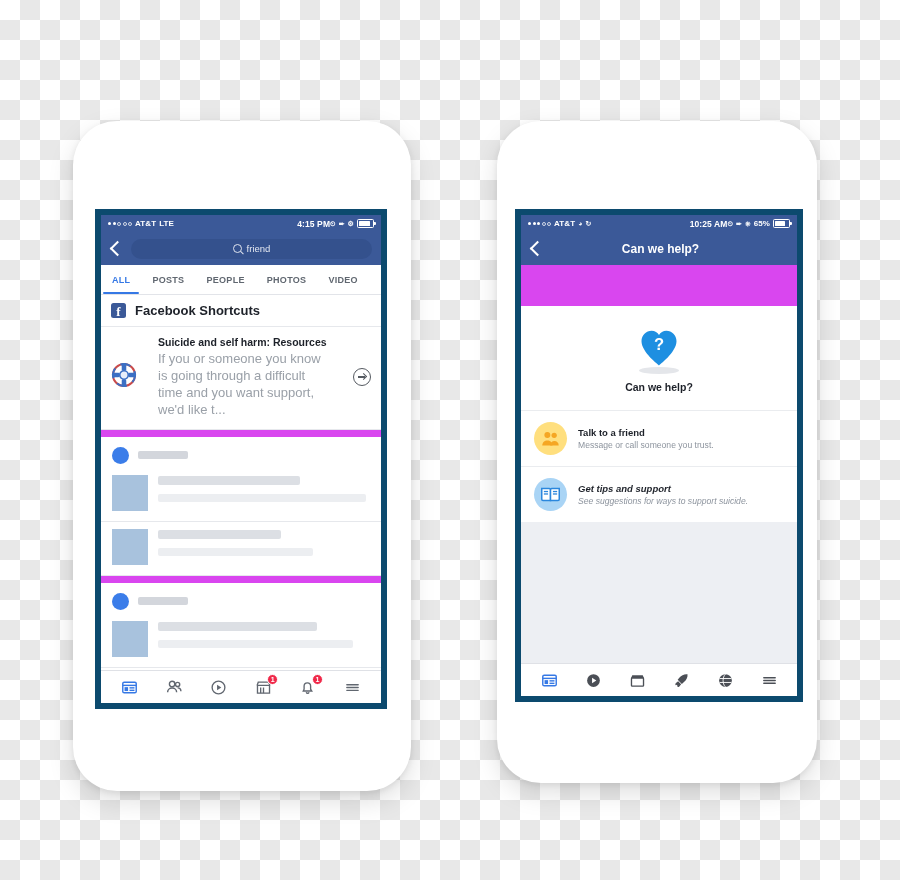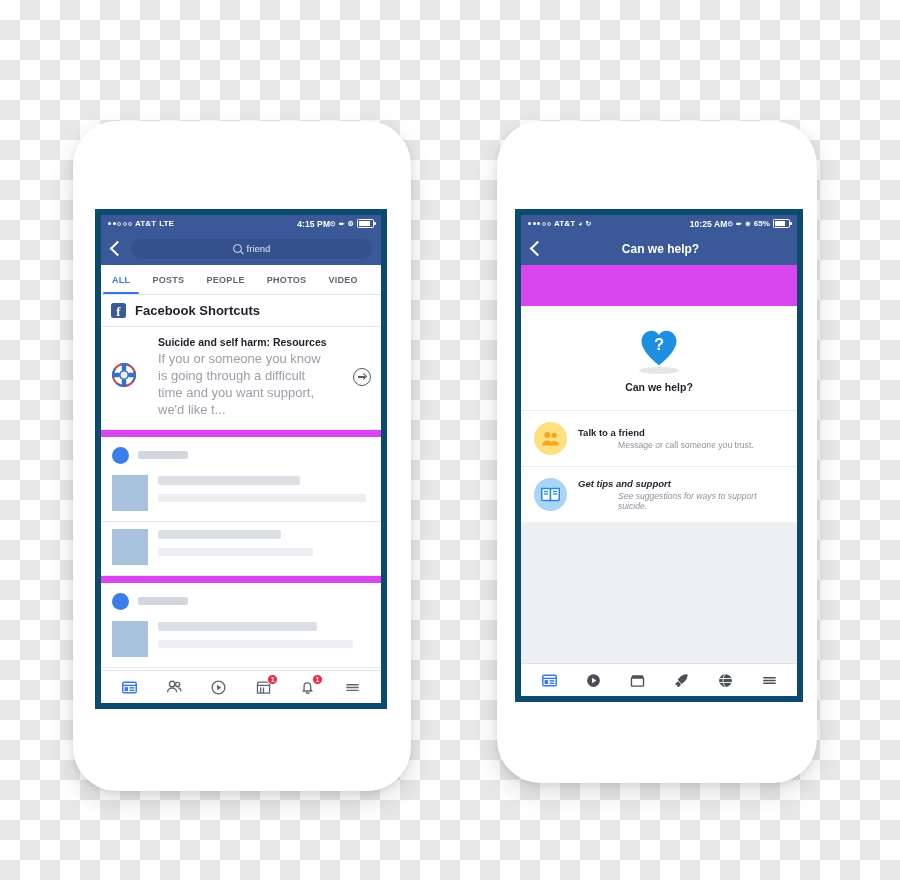--- a/index.html
+++ b/index.html
@@ -166,21 +166,21 @@
   .hero-title{font-size:10.5px;font-weight:bold;color:#1d2129;margin:7px 0 3px;}
   .hero-sub{font-size:9px;color:#4b4f56;line-height:1.42;padding:0 6px;}
   .help-row{
     display:flex;align-items:center;gap:11px;padding:11px 13px;
     border-bottom:1px solid #eaecef;background:#fff;
   }
   .help-row:last-child{border-bottom:none;font-style:italic;}
   .hr-icon{width:33px;height:33px;border-radius:50%;flex:0 0 auto;display:flex;align-items:center;justify-content:center;}
   .hr-txt{flex:1;min-width:0;}
   .hr-title{font-size:9.5px;font-weight:bold;color:#1d2129;margin-bottom:2px;}
-  .hr-sub{font-size:8.6px;color:#8d949e;margin-left:40px;}
+  .hr-sub{font-size:8.6px;color:#8d949e;}
 </style>
 </head>
 <body>
 
 <div class="phone" id="phone-left">
   <div class="screen" id="screen-left">
 
     <div class="statusbar">
       <div class="sb-left">
         <span class="dots">

